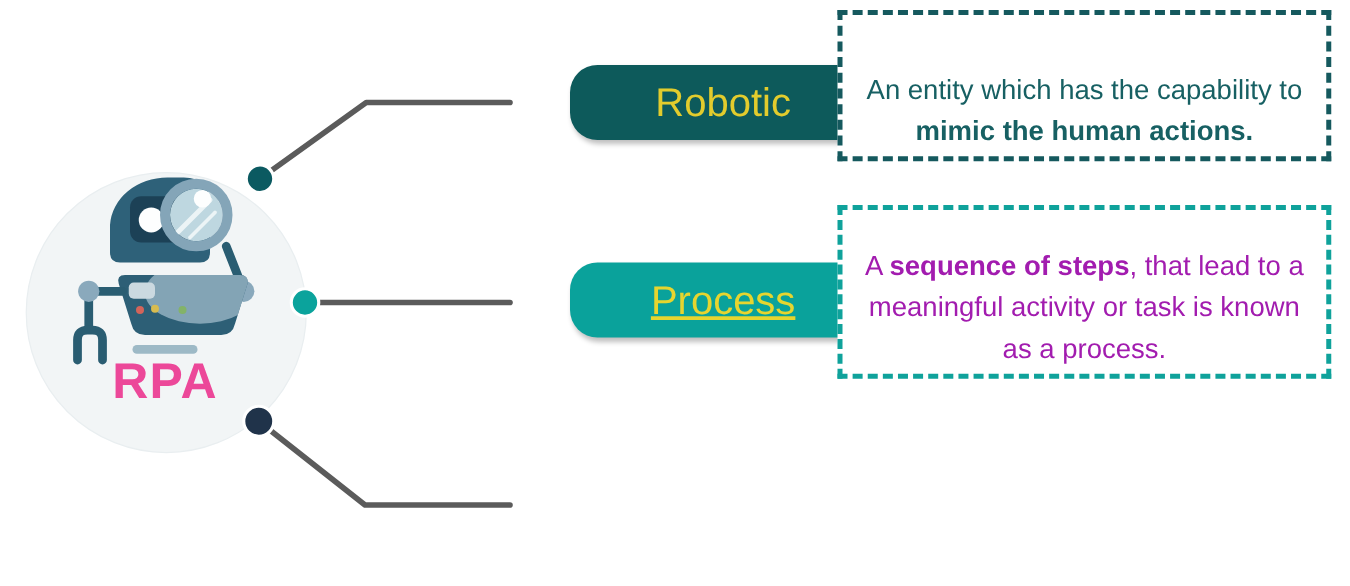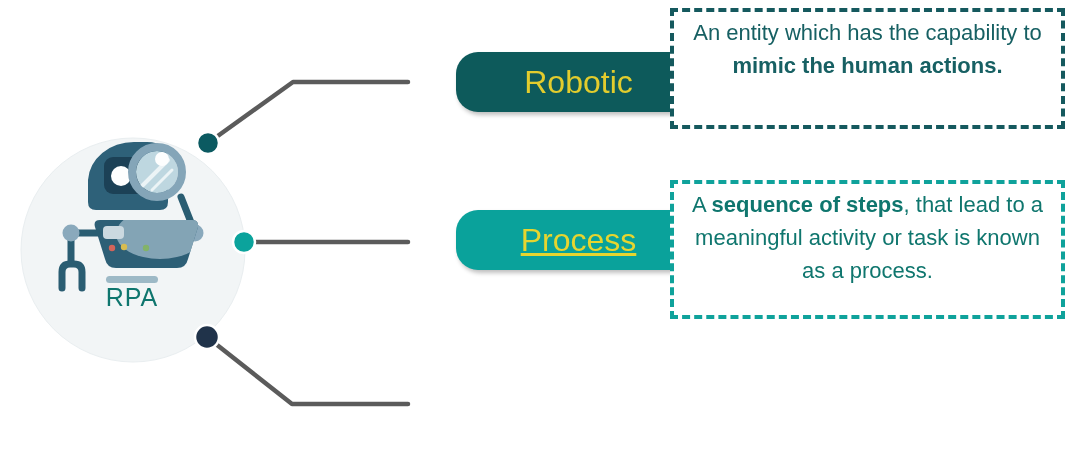--- a/index.html
+++ b/index.html
@@ -5,42 +5,42 @@
   html,body{margin:0;padding:0;background:#ffffff;}
   .stage{
     position:relative;width:1080px;height:469px;background:#ffffff;
     font-family:"Liberation Sans", sans-serif;overflow:hidden;
   }
   .stage svg{position:absolute;left:0;top:0;}
 
   
   .hub-label{
     position:absolute;left:82px;top:283px;width:100px;text-align:center;
-    font-size:25px;font-weight:normal;color:#0f766e;letter-spacing:1px;
+    font-size:40px;font-weight:bold;color:#ec4899;letter-spacing:1px;
   }
 
   
   .label-box{
     position:absolute;left:408px;width:245px;height:60px;border-radius:22px;
     display:flex;align-items:center;justify-content:center;
     font-size:32px;box-shadow:2px 3px 4px rgba(0,0,0,0.25);margin-left:48px;
   }
   .label-box.robotic{top:52px;background:#0d5a5b;color:#e2cc2d;}
   .label-box.process{top:210px;background:#0aa29b;color:#e6d52f;text-decoration:underline;}
   .label-box.automation{top:373px;background:#22334a;color:#eab627;}
 
   
   .desc-box{
     position:absolute;left:670px;width:395px;box-sizing:border-box;
-    border:4px dashed;display:flex;align-items:flex-start;justify-content:center;
+    border:4px dashed;display:flex;align-items:flex-end;justify-content:center;
     text-align:center;font-size:22px;line-height:33px;padding:4px 10px;
     background:#ffffff;
   }
   .desc-box.robotic{top:8px;height:121px;border-color:#15595e;color:#176063;}
-  .desc-box.process{top:180px;height:139px;border-color:#0fa29b;color:#0f766e;}
+  .desc-box.process{top:164px;height:139px;border-color:#0fa29b;color:#a21caf;}
   .desc-box.automation{top:344px;height:114px;border-color:#20334a;color:#223549;}
   .desc-box b{font-weight:bold;}
 </style>
 </head>
 <body>
 
 <div class="stage">
 
   <svg width="1080" height="469" viewBox="0 0 1080 469">
 

